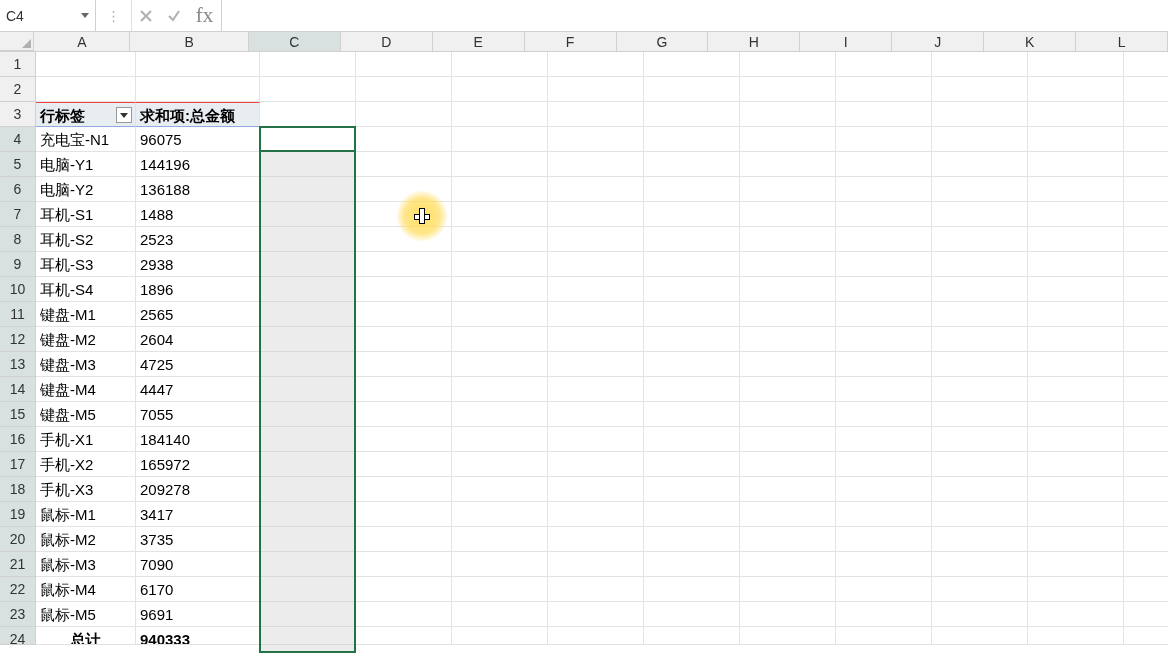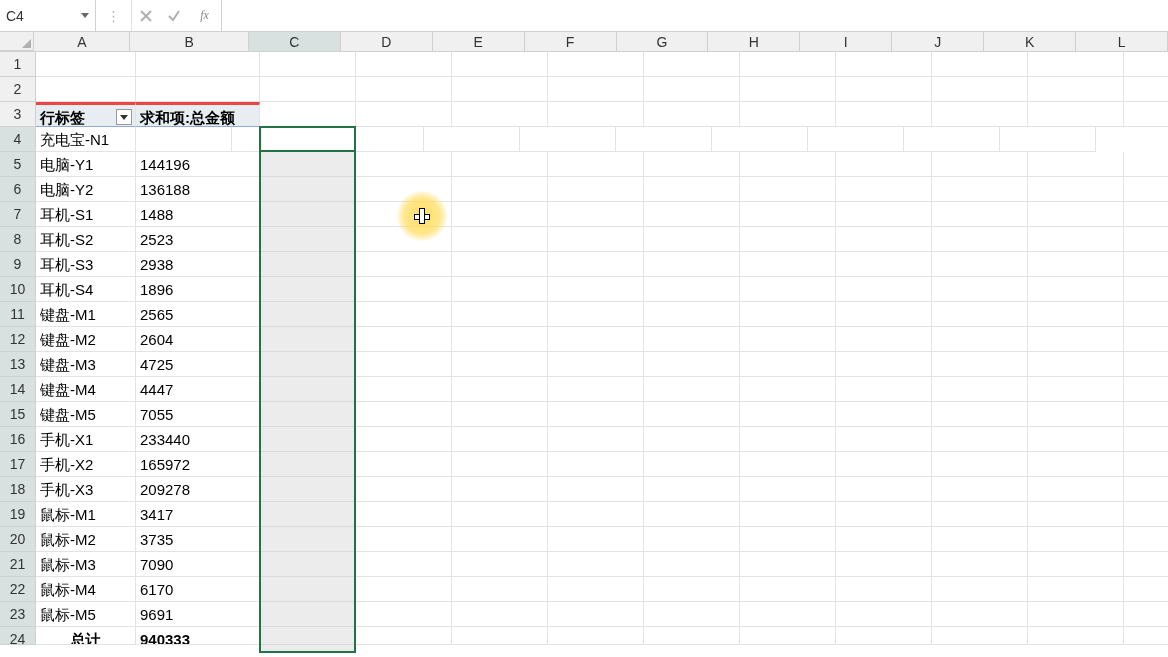--- a/index.html
+++ b/index.html
@@ -71,24 +71,23 @@
       stroke: #b0b0b0;
       stroke-width: 2;
       fill: none;
     }
     .fb-fx {
       width: 34px;
       height: 100%;
       display: flex;
       align-items: center;
       justify-content: center;
-      font-style: italic;
       color: #888;
       font-family: "Times New Roman", serif;
-      font-size: 12px;
+      font-size: 21px;
       border-right: 1px solid #d0d0d0;
     }
     .fb-input {
       flex: 1;
       height: 100%;
       padding: 0 8px;
       display: flex;
       align-items: center;
     }
     
@@ -167,21 +166,21 @@
       background: #ffffff;
     }
     .cell.text-left { text-align: left; }
     .cell.text-right { text-align: left; }
     .cell.bold { font-weight: bold; }
     
     
     .pivot-header {
       background: #e8edf2;
       font-weight: bold;
-      border-top: 3px solid #ef4444;
+      border-top: 1px solid #ef4444;
       border-bottom: 1px solid #8faadc;
     }
     .filter-btn {
       width: 16px;
       height: 16px;
       background: #ffffff;
       border: 1px solid #999;
       display: inline-flex;
       align-items: center;
       justify-content: center;
@@ -353,20 +352,21 @@
     <div class="cell col-rest"></div>
     <div class="cell col-rest"></div>
     <div class="cell col-rest"></div>
     <div class="cell col-rest"></div>
     <div class="cell col-rest"></div>
   </div>
 
   <div class="row">
     <div class="row-header active">4</div>
     <div class="cell col-A text-left">充电宝-N1</div>
+    <div class="cell col-B text-right">96075</div>
     <div class="cell col-C"></div>
     <div class="cell col-rest"></div>
     <div class="cell col-rest"></div>
     <div class="cell col-rest"></div>
     <div class="cell col-rest"></div>
     <div class="cell col-rest"></div>
     <div class="cell col-rest"></div>
     <div class="cell col-rest"></div>
     <div class="cell col-rest"></div>
     <div class="cell col-rest"></div>
@@ -532,21 +532,21 @@
     <div class="cell col-rest"></div>
     <div class="cell col-rest"></div>
     <div class="cell col-rest"></div>
     <div class="cell col-rest"></div>
     <div class="cell col-rest"></div>
     <div class="cell col-rest"></div>
   </div>
   <div class="row">
     <div class="row-header active">16</div>
     <div class="cell col-A text-left">手机-X1</div>
-    <div class="cell col-B text-right">233440</div>
+    <div class="cell col-B text-right">184140</div>
     <div class="cell col-C"></div>
     <div class="cell col-rest"></div>
     <div class="cell col-rest"></div>
     <div class="cell col-rest"></div>
     <div class="cell col-rest"></div>
     <div class="cell col-rest"></div>
     <div class="cell col-rest"></div>
     <div class="cell col-rest"></div>
     <div class="cell col-rest"></div>
     <div class="cell col-rest"></div>

